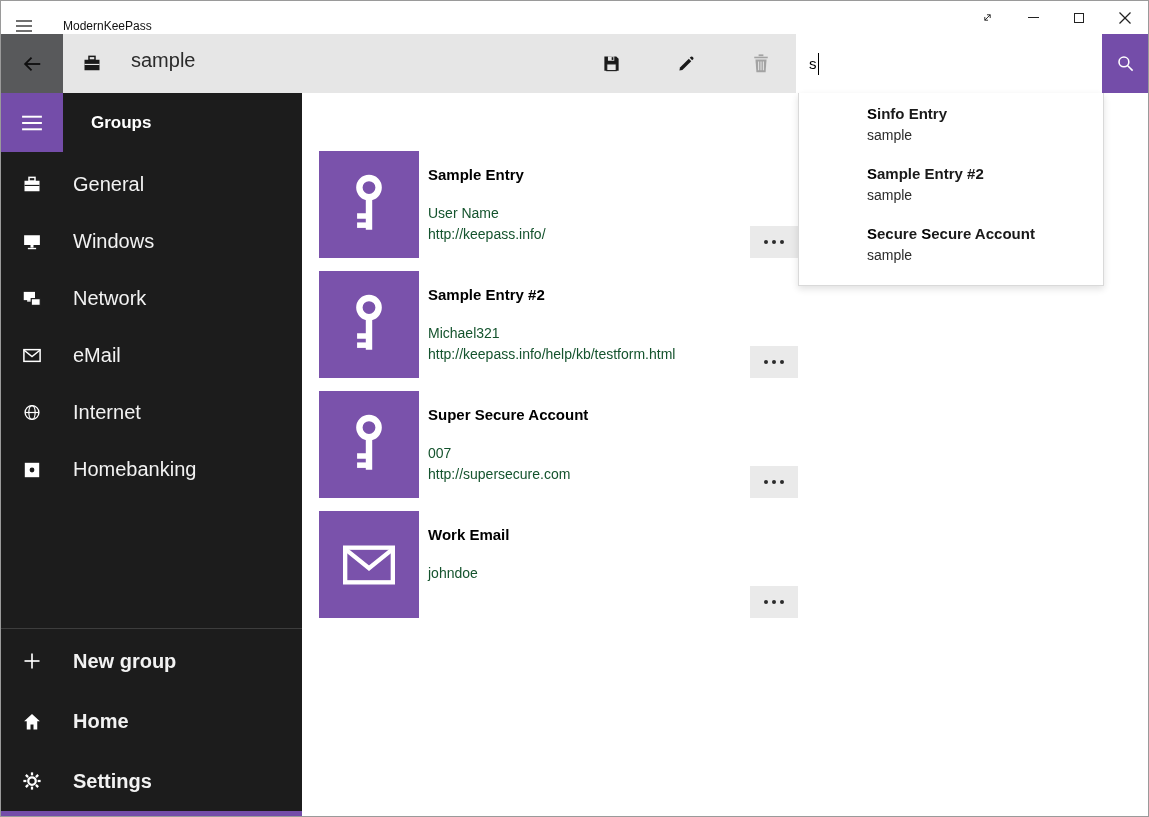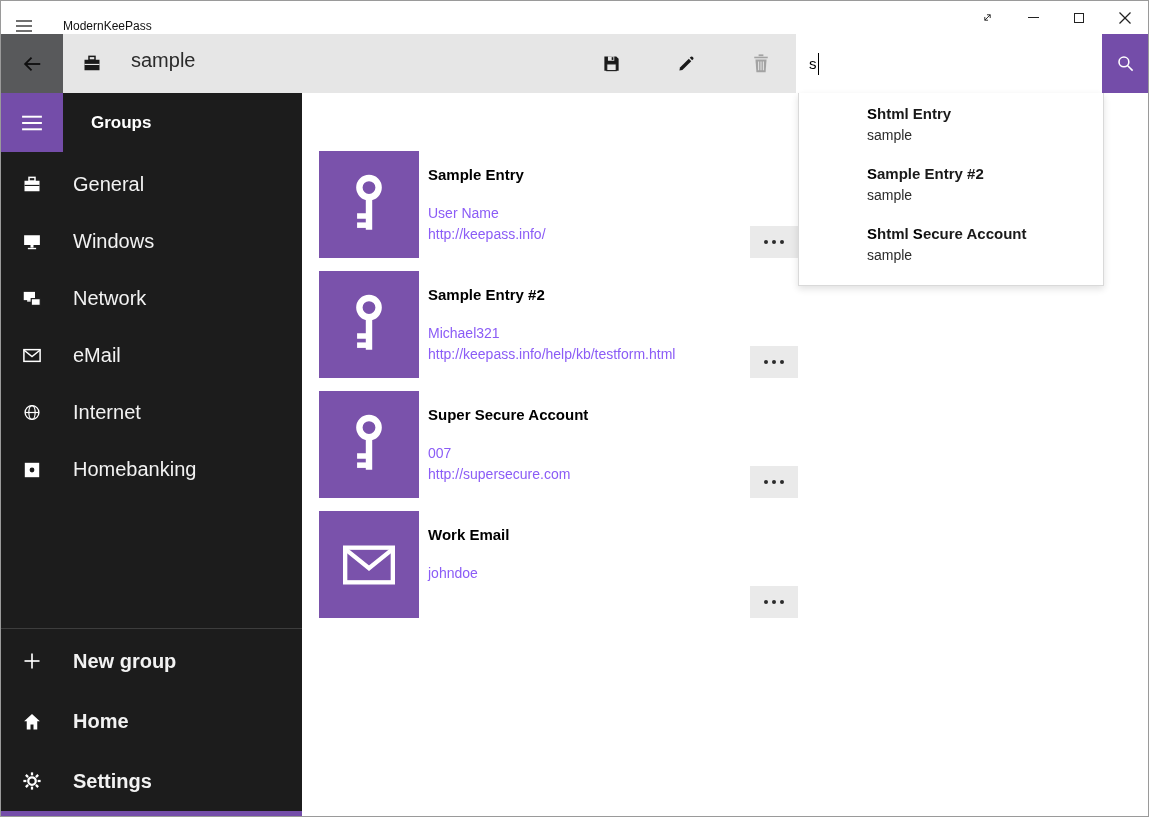--- a/index.html
+++ b/index.html
@@ -63,21 +63,21 @@
   .footer-item .side-label{font-weight:700;}
   .sidebar-strip{position:absolute;left:0;bottom:0;width:301px;height:5px;background:var(--accent);}
 
   
   .content{position:absolute;left:301px;top:92px;right:0;bottom:0;background:#fff;overflow:hidden;}
   .entries{position:absolute;left:17px;top:58px;}
   .entry-row{position:relative;width:479px;height:107px;margin-bottom:13px;display:flex;cursor:pointer;}
   .entry-tile{width:100px;height:107px;background:var(--tile);display:flex;align-items:center;justify-content:center;flex:0 0 100px;}
   .entry-text{margin-left:9px;padding-top:14px;}
   .entry-title{font-size:15px;font-weight:600;color:#000;line-height:20px;margin-bottom:18px;}
-  .entry-line{font-size:14px;color:#8b5cf6;line-height:21px;}
+  .entry-line{font-size:14px;color:#14532d;line-height:21px;}
   .entry-more{position:absolute;right:0;bottom:0;width:48px;height:32px;background:#eaeaea;border:none;display:flex;align-items:center;justify-content:center;gap:4px;cursor:pointer;}
   .dot{width:4px;height:4px;border-radius:50%;background:#2b2b2b;display:inline-block;}
 </style>
 </head>
 <body>
 
 <div class="titlebar">
   <span class="tb-menu">
     <svg width="16" height="14" viewBox="0 0 16 14">
       <g stroke="#333" stroke-width="1.4">
@@ -172,29 +172,29 @@
       <svg width="19" height="19" viewBox="0 0 24 24">
         <circle cx="10" cy="10" r="6.2" fill="none" stroke="#fff" stroke-width="2"></circle>
         <line x1="14.8" y1="14.8" x2="21" y2="21" stroke="#fff" stroke-width="2"></line>
       </svg>
     </div>
   </div>
 </div>
 
 <div class="suggestions">
   <div class="sugg-item">
-    <div class="sugg-title"><span class="hl">S</span><span>html Entry</span></div>
+    <div class="sugg-title"><span class="hl">S</span><span>info Entry</span></div>
     <div class="sugg-sub">sample</div>
   </div>
   <div class="sugg-item">
     <div class="sugg-title"><span class="hl">S</span><span>ample Entry #2</span></div>
     <div class="sugg-sub">sample</div>
   </div>
   <div class="sugg-item">
-    <div class="sugg-title"><span class="hl">S</span><span>html </span><span class="hl">S</span><span>ecure Account</span></div>
+    <div class="sugg-title"><span class="hl">S</span><span>ecure </span><span class="hl">S</span><span>ecure Account</span></div>
     <div class="sugg-sub">sample</div>
   </div>
 </div>
 
 <div class="sidebar">
   <div class="sidebar-top">
     <div class="pane-toggle">
       <svg width="22" height="18" viewBox="0 0 24 20">
         <g stroke="#fff" stroke-width="2.2">
             <line x1="1" y1="3" x2="23" y2="3"></line>

